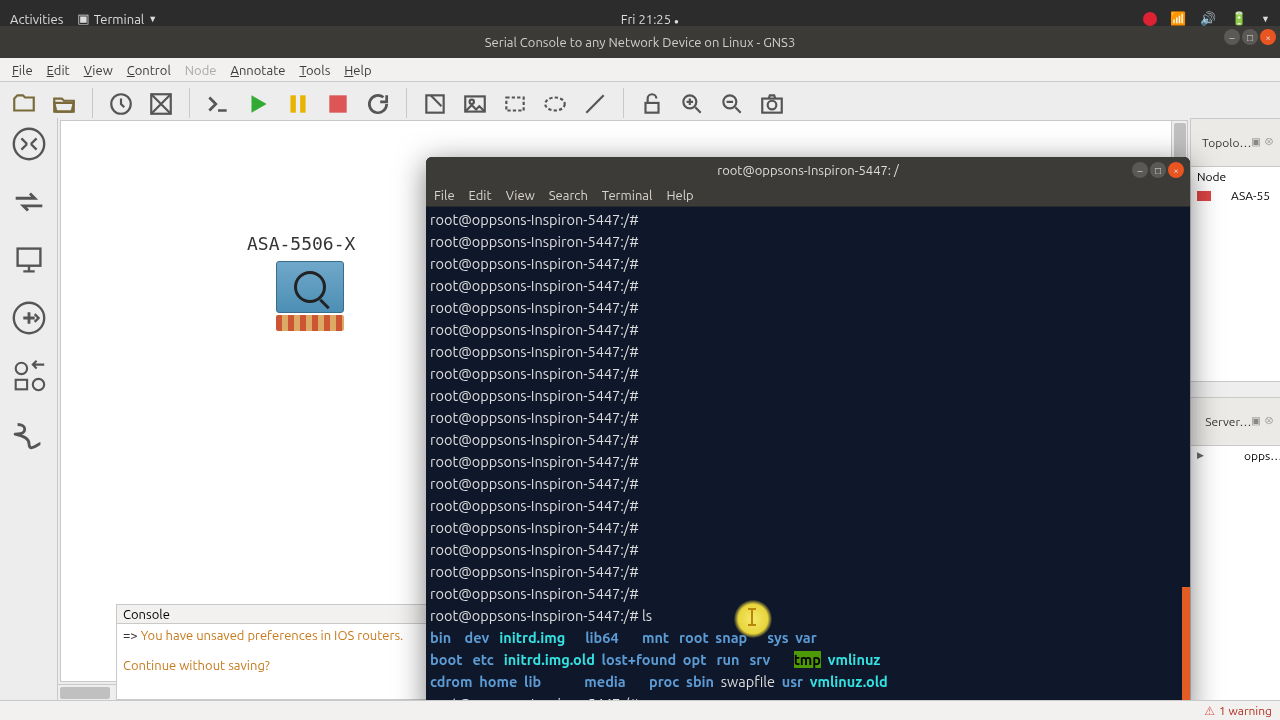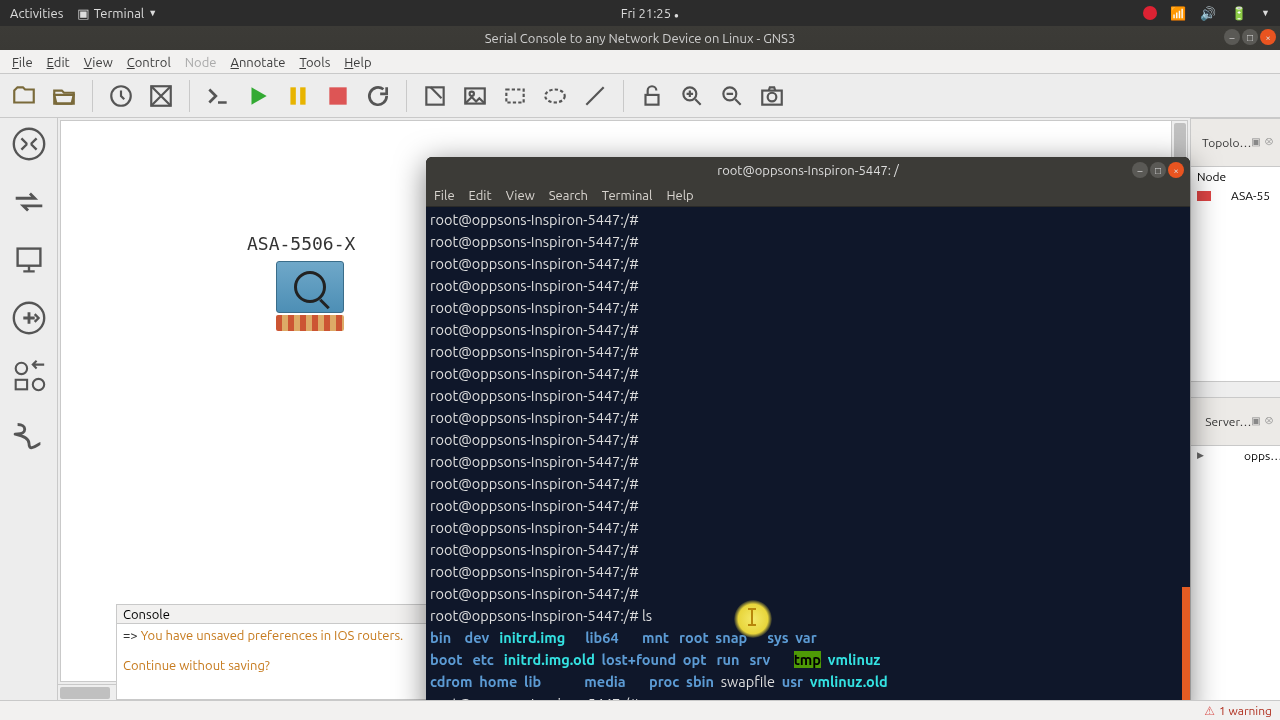--- a/index.html
+++ b/index.html
@@ -1,26 +1,26 @@
 <!DOCTYPE html>
 <html><head>
 <meta charset="utf-8">
 <style>
 * { margin: 0; padding: 0; box-sizing: border-box; font-family: "Ubuntu", "Liberation Sans", sans-serif; }
 body { width: 1280px; height: 720px; overflow: hidden; background: #2c2c2c; position: relative; }
 
 
-.sysbar { height: 26px; background: #2c2c2c; color: #dcdcdc; display: flex; align-items: center; font-size: 13px; padding: 0 10px; justify-content: space-between; gap: 46px; }
+.sysbar { height: 26px; background: #2c2c2c; color: #dcdcdc; display: flex; align-items: flex-end; font-size: 13px; padding: 0 10px; justify-content: space-between; gap: 46px; }
 .sysbar .left, .sysbar .right { display: flex; align-items: center; gap: 14px; }
 .sysbar .term-ind { display:flex; align-items:center; gap:4px; }
 .sysbar .dropdown-arrow { font-size: 9px; }
 .rec-dot { width:14px; height:14px; background:#d23; border-radius:50%; }
 
 
-.app-titlebar { height: 24px; background: linear-gradient(#3c3b37,#3a3935); color:#cfcfcf; display:flex; align-items:center; justify-content:center; font-size:13px; position:relative; }
+.app-titlebar { height: 32px; background: linear-gradient(#3c3b37,#3a3935); color:#cfcfcf; display:flex; align-items:center; justify-content:center; font-size:13px; position:relative; }
 .win-controls { position:absolute; right:4px; top:3px; display:flex; gap:2px; }
 .win-btn { width:16px; height:16px; border-radius:8px; background:#5a5955; font-size:10px; color:#ddd; display:flex; align-items:center; justify-content:center; }
 .win-btn.close { background:#e95420; }
 
 
 .menubar { height: 24px; background: #f2f1f0; display:flex; align-items:center; padding: 0 6px; gap: 2px; font-size:13px; color:#3c3c3c; border-bottom:1px solid #c9c9c9; }
 .menubar .mi { padding: 2px 6px; }
 .menubar .mi u { text-decoration: underline; }
 .menubar .disabled { color: #aaa; }
 

